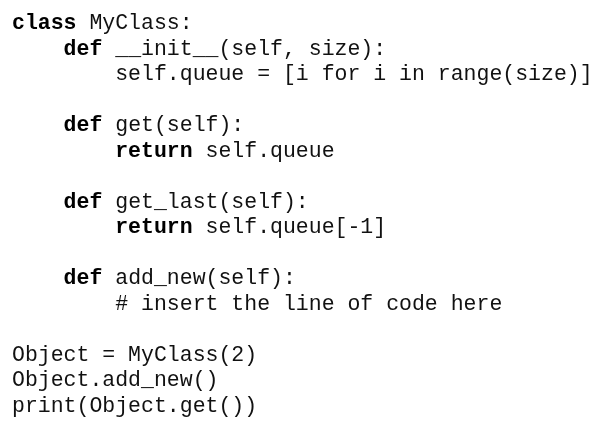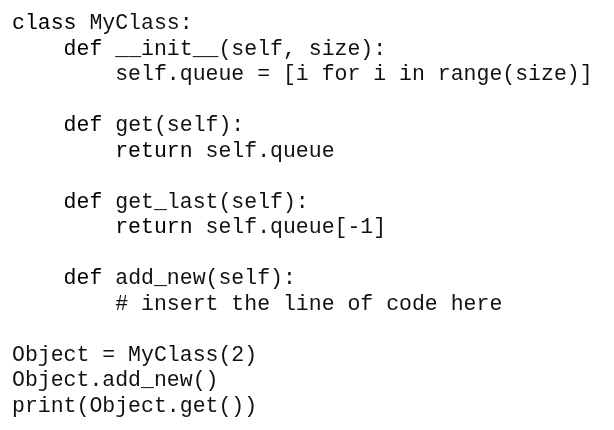--- a/index.html
+++ b/index.html
@@ -21,21 +21,21 @@
     font-size: 21.5px;
     line-height: 25.5px;
     color: #111111;
     white-space: pre;
     margin: 0;
   }
   .code-line {
     height: 25.5px;
   }
   .kw {
-    font-weight: normal;
+    font-weight: bold;
     color: #000000;
   }
 </style>
 </head>
 <body>
 
 <div class="code-wrap">
   <pre class="code-block"><div class="code-line"><span class="kw">class</span><span> MyClass:</span></div><div class="code-line"><span>    </span><span class="kw">def</span><span> __init__(self, size):</span></div><div class="code-line"><span>        self.queue = [i for i in range(size)]</span></div><div class="code-line">&nbsp;</div><div class="code-line"><span>    </span><span class="kw">def</span><span> get(self):</span></div><div class="code-line"><span>        </span><span class="kw">return</span><span> self.queue</span></div><div class="code-line">&nbsp;</div><div class="code-line"><span>    </span><span class="kw">def</span><span> get_last(self):</span></div><div class="code-line"><span>        </span><span class="kw">return</span><span> self.queue[-1]</span></div><div class="code-line">&nbsp;</div><div class="code-line"><span>    </span><span class="kw">def</span><span> add_new(self):</span></div><div class="code-line"><span>        # insert the line of code here</span></div><div class="code-line">&nbsp;</div><div class="code-line"><span>Object = MyClass(2)</span></div><div class="code-line"><span>Object.add_new()</span></div><div class="code-line"><span>print(Object.get())</span></div></pre>
 </div>
 

